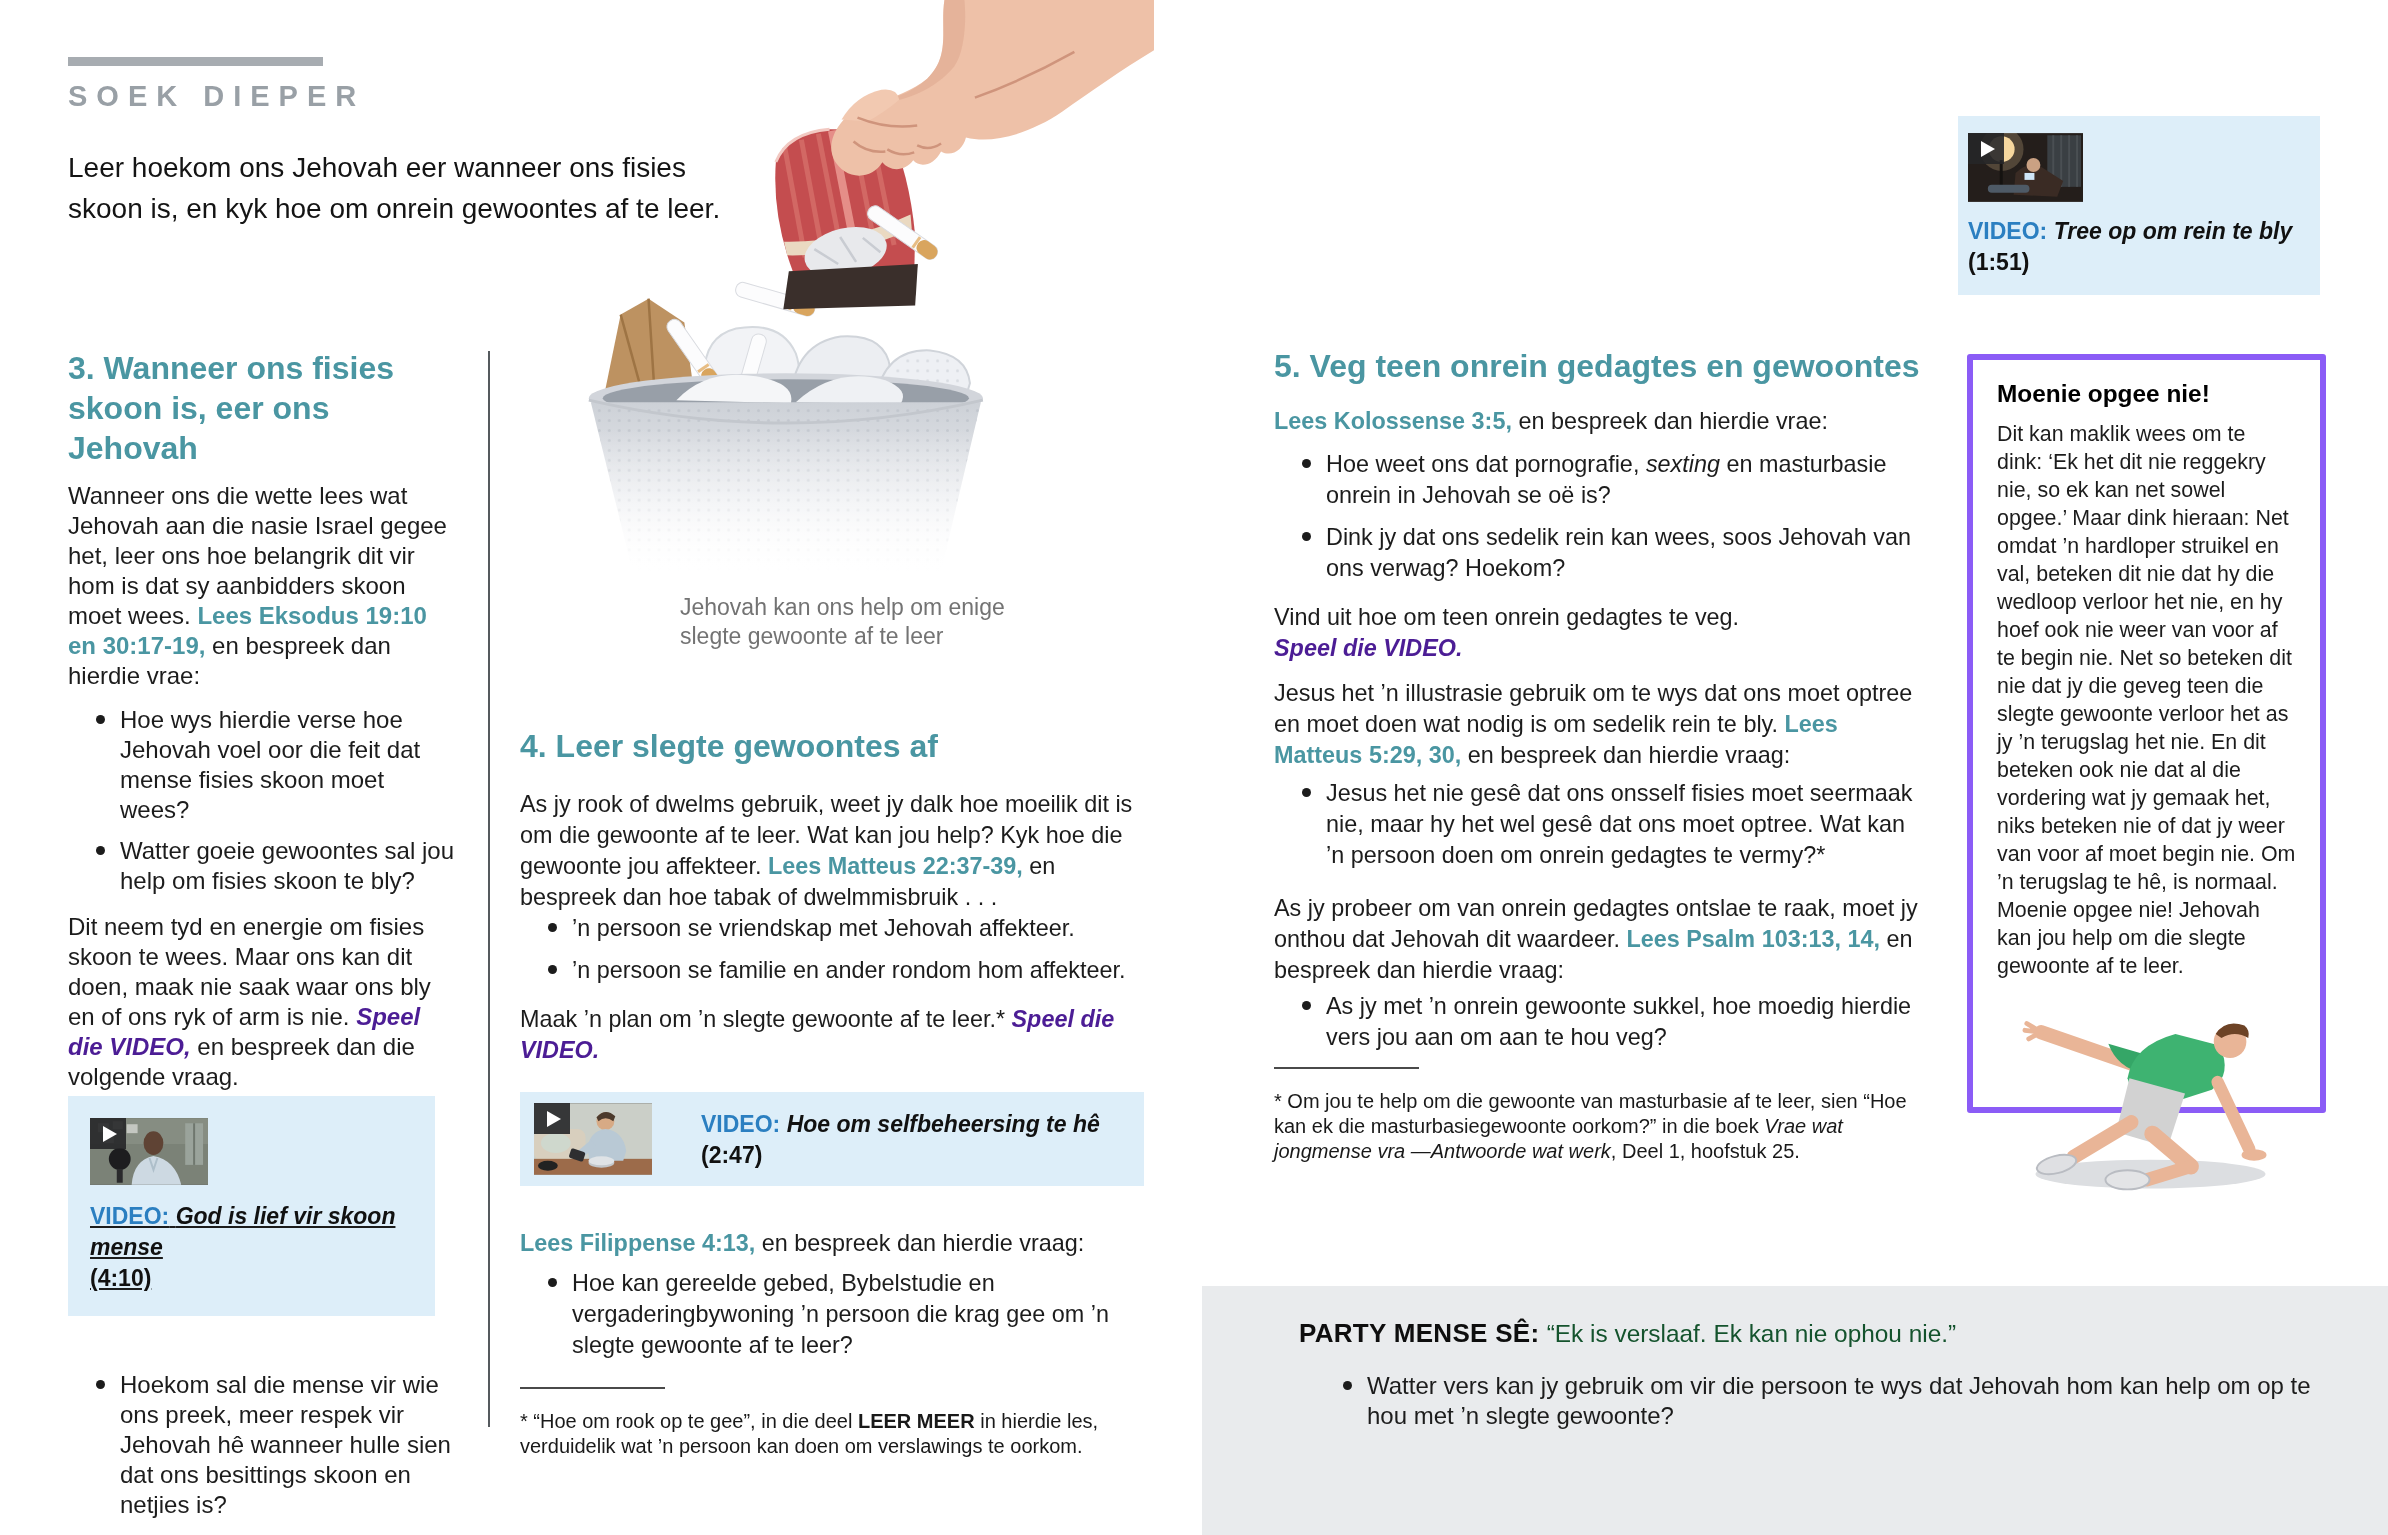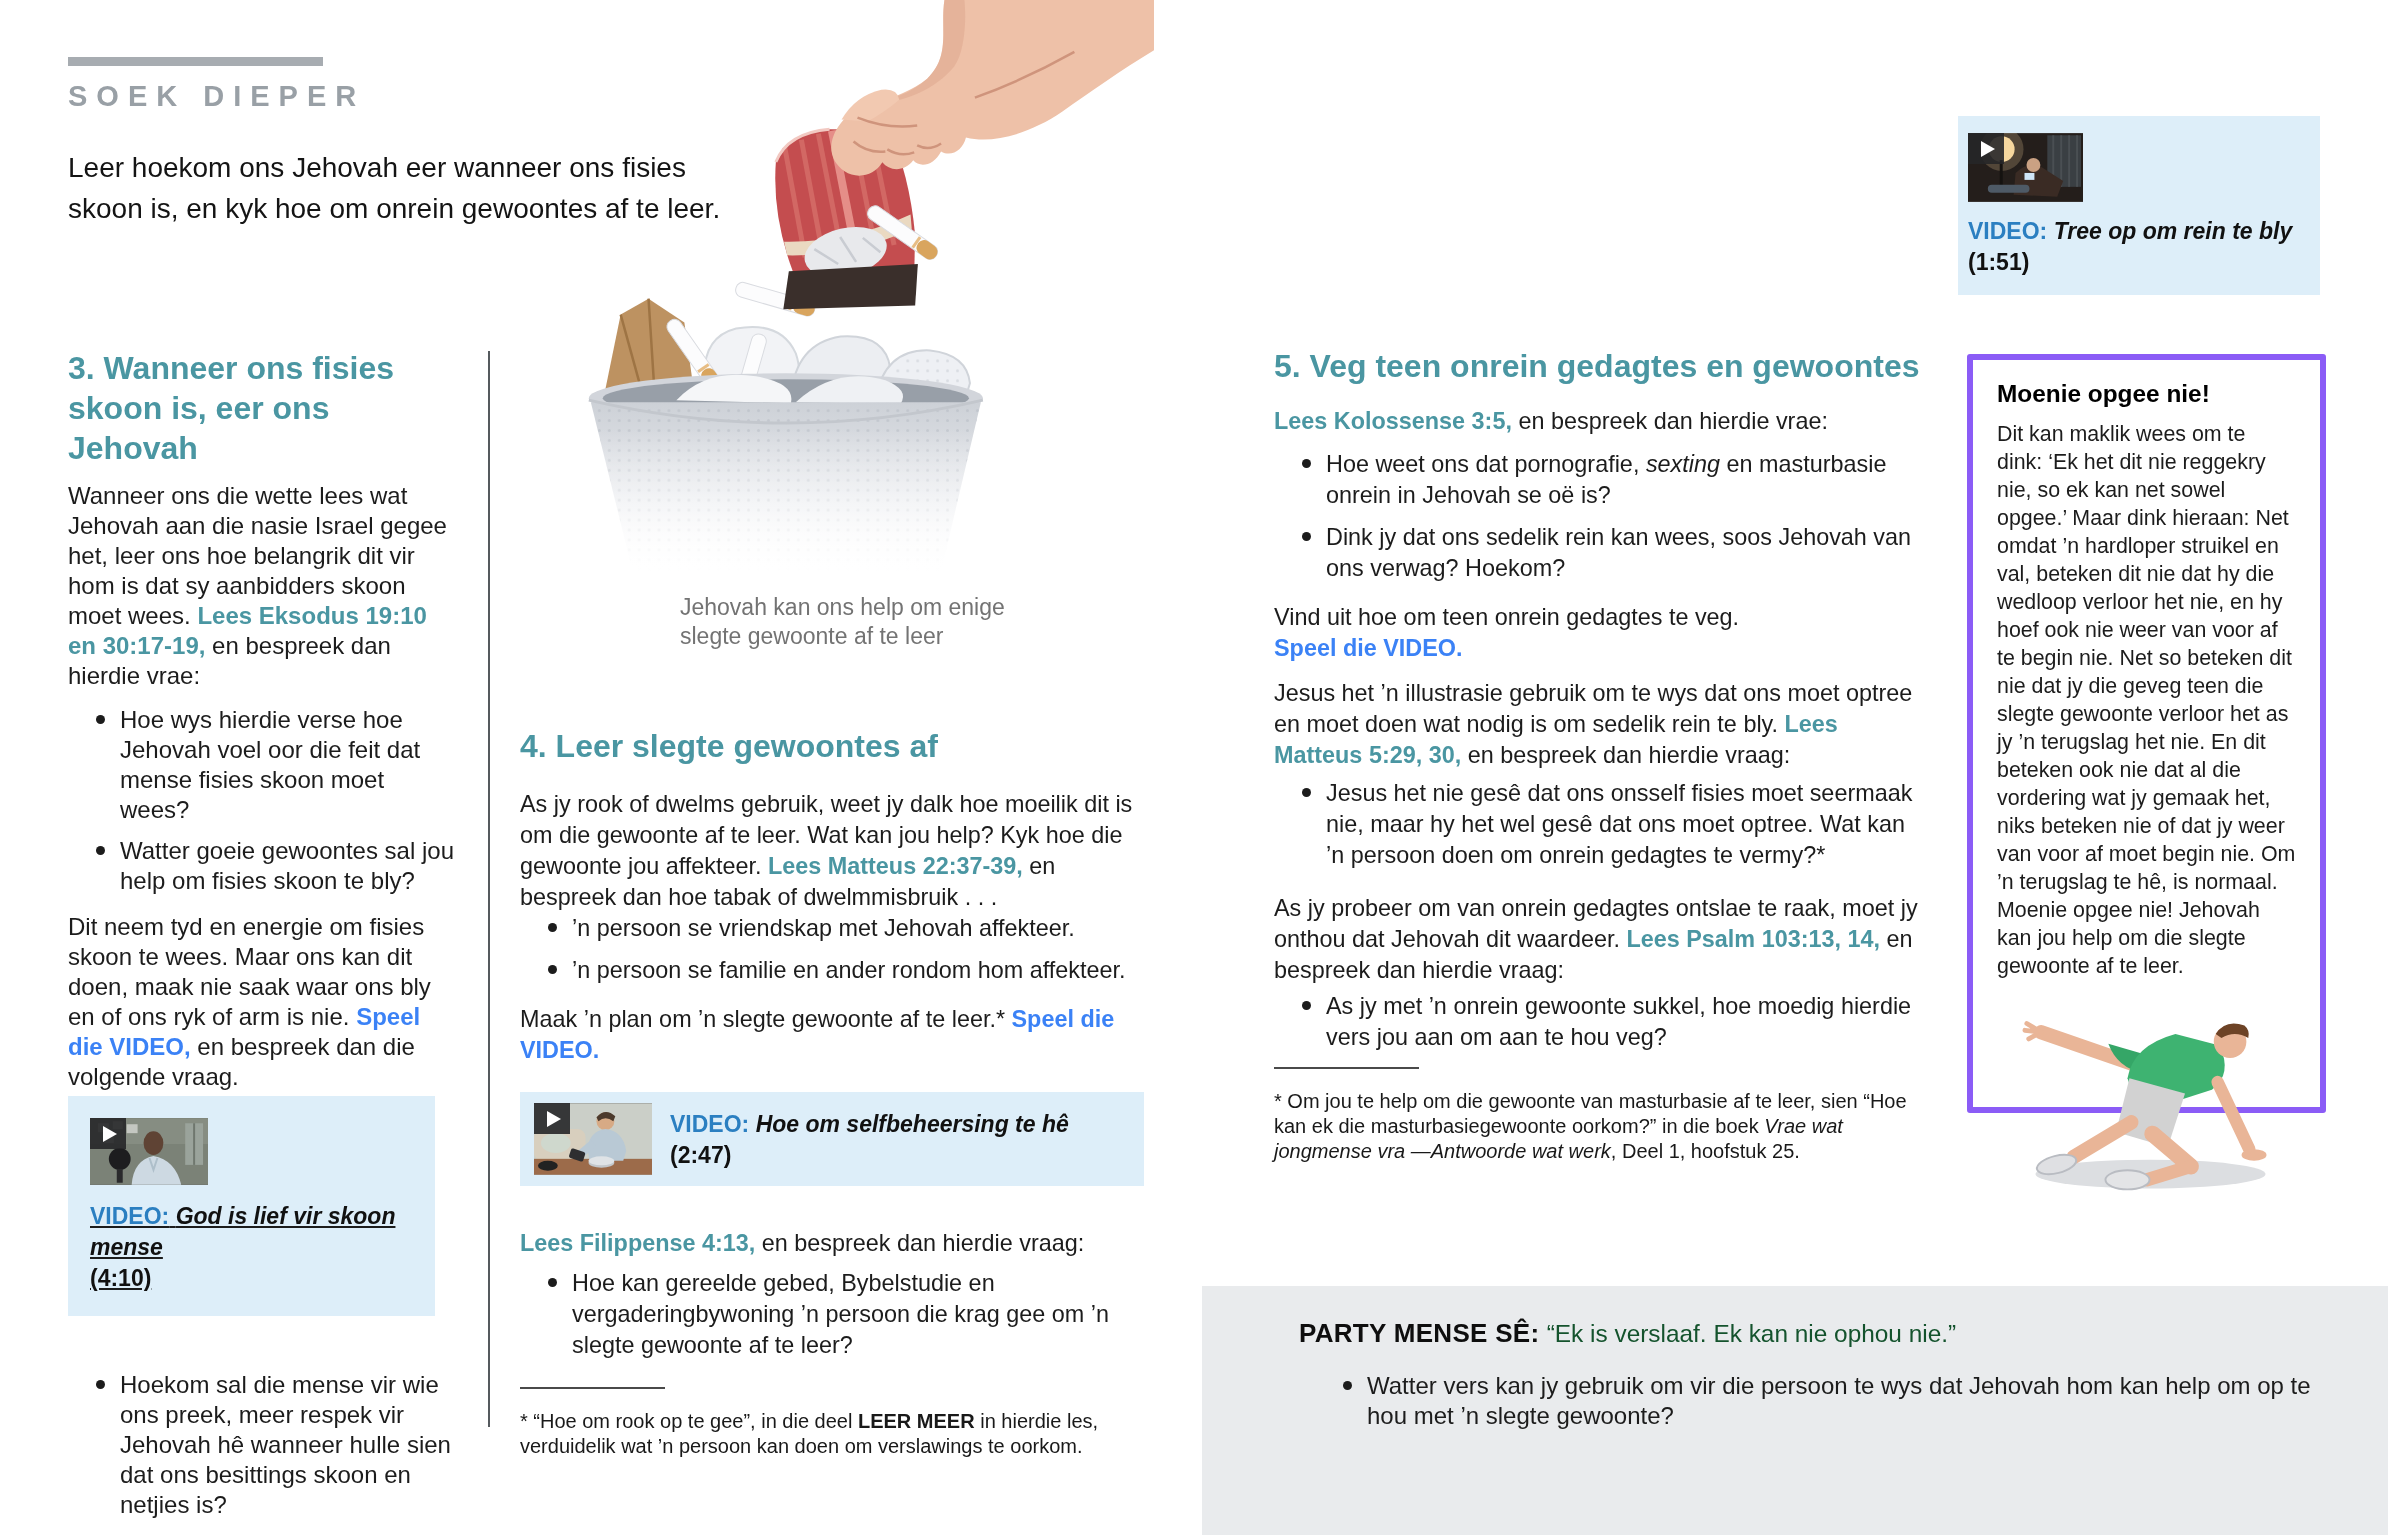--- a/index.html
+++ b/index.html
@@ -17,31 +17,31 @@
   .col-mid{left:520px;top:726px;width:613px;}
   .col-right{left:1274px;top:346px;width:649px;}
   .divider{position:absolute;left:488px;top:351px;width:2px;height:1076px;background:#555a5e;}
 
   h2.sec{margin:0 0 13px 0;font-size:32px;line-height:40px;font-weight:bold;color:#4a96a2;}
   .col-mid h2.sec{margin-bottom:23px;}
   .col-right h2.sec{margin-bottom:20px;}
   .body-p{margin:0 0 14px 0;font-size:24px;line-height:30px;}
   .col-mid .body-p,.col-right .body-p{font-size:23.4px;line-height:31px;}
   .scripture{color:#4a96a2;font-weight:bold;}
-  .playlink{color:#3b82f6;font-weight:bold;}
+  .playlink{color:#4c1d95;font-weight:bold;font-style:italic;}
 
   ul.blist{list-style:none;margin:0 0 16px 0;padding:0 0 0 28px;}
   ul.blist li{display:flex;margin-bottom:11px;font-size:24px;line-height:30px;}
   .col-mid ul.blist li,.col-right ul.blist li{font-size:23.4px;line-height:31px;}
   .bdot{flex:none;width:9px;height:9px;border-radius:50%;background:#1c1c1c;margin:10px 15px 0 0;}
 
   
   .vbox{background:#ddeef9;}
   .vbox1{width:367px;box-sizing:border-box;padding:22px;margin:4px 0 54px 0;text-decoration:underline;}
-  .vbox2{width:624px;box-sizing:border-box;display:flex;align-items:flex-start;padding:11px 14px;margin:26px 0 42px 0;}
+  .vbox2{width:624px;box-sizing:border-box;display:flex;align-items:flex-start;padding:11px 14px;margin:26px 0 42px 0;gap:31px;}
   .vbox3{position:absolute;left:1958px;top:116px;width:362px;box-sizing:border-box;padding:17px 10px;}
   .thumb{position:relative;flex:none;overflow:hidden;background:#666;}
   .thumb svg{display:block;}
   .play{position:absolute;left:0;top:0;width:36px;height:31px;background:rgba(38,38,40,.9);
         display:flex;align-items:center;justify-content:center;}
   .ptri{width:0;height:0;border-left:14px solid #fff;border-top:8px solid transparent;border-bottom:8px solid transparent;margin-left:3px;}
   .vcap{font-size:23px;line-height:31px;font-weight:bold;color:#111;}
   .vbox1 .vcap{margin-top:16px;}
   .vbox2 .vcap{margin:6px 0 0 18px;}
   .vbox3 .vcap{margin-top:14px;}

